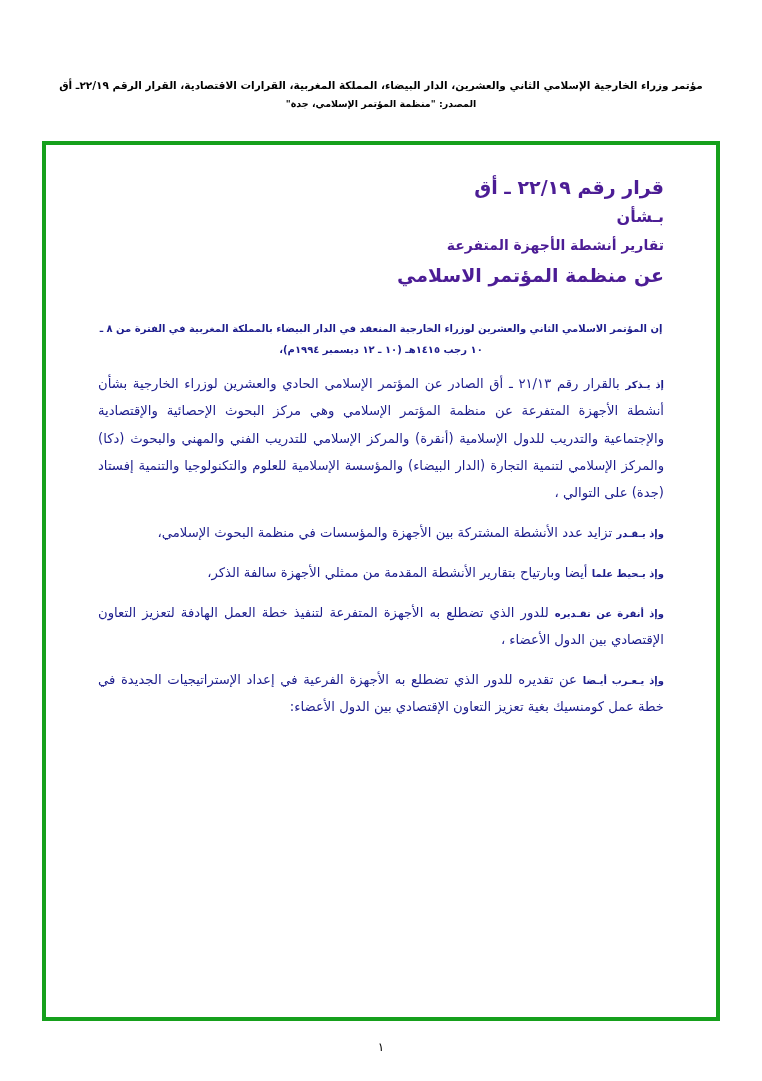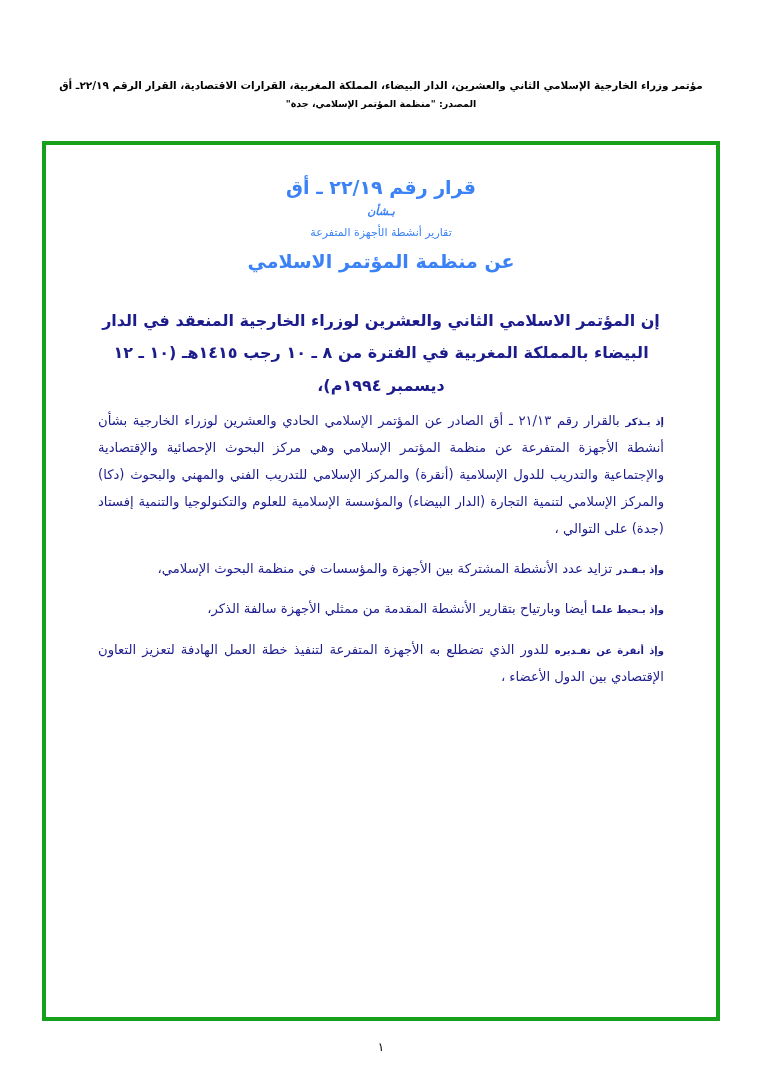--- a/index.html
+++ b/index.html
@@ -49,40 +49,39 @@
     height: 880px;
     border: 4px solid #16a01c;
     box-sizing: border-box;
     background: #fff;
   }
   .frame-inner {
     padding: 28px 52px 20px 52px;
     direction: rtl;
   }
   .title-block {
-    text-align: center;
-    color: #3b82f6;
+    text-align: right;
+    color: #4c1d95;
     font-family: "DejaVu Sans", sans-serif;
   }
   .title-block .t1 {
     font-size: 19px;
     font-weight: bold;
     line-height: 1.55;
     letter-spacing: 1px;
   }
   .title-block .t2 {
-    font-size: 11px;
+    font-size: 16px;
     font-weight: bold;
     line-height: 1.9;
     letter-spacing: 2px;
-    font-style: italic;
   }
   .title-block .t3 {
-    font-size: 11px;
-    font-weight: normal;
+    font-size: 14px;
+    font-weight: bold;
     line-height: 1.75;
     letter-spacing: 0.5px;
   }
   .title-block .t4 {
     font-size: 19px;
     font-weight: bold;
     line-height: 1.9;
     letter-spacing: 0.5px;
   }
   .body-block {
@@ -101,23 +100,23 @@
   .para.last-center {
     text-align: justify;
   }
   .lead {
     font-weight: bold;
     font-size: 10px;
   }
   .intro {
     font-weight: bold;
     text-align: center;
-    font-size: 16px;
+    font-size: 10px;
     line-height: 2.05;
-    margin-bottom: 4px;
+    margin-bottom: 10px;
   }
   .pagenum {
     position: absolute;
     top: 1040px;
     left: 0;
     right: 0;
     text-align: center;
     font-size: 12px;
     color: #000;
     font-family: "DejaVu Sans", sans-serif;
@@ -157,20 +156,23 @@
 
 
         <div class="para">
           <span class="lead">وإذ يـحيط علما</span><span> أيضا وبارتياح بتقارير الأنشطة المقدمة من ممثلي الأجهزة سالفة الذكر،</span>
         </div>
 
         <div class="para">
           <span class="lead">وإذ أنقرة عن تقـديره</span><span> للدور الذي تضطلع به الأجهزة المتفرعة لتنفيذ خطة العمل الهادفة لتعزيز التعاون الإقتصادي بين الدول الأعضاء ،</span>
         </div>
 
+        <div class="para last-center">
+          <span class="lead">وإذ يـعـرب أيـضا</span><span> عن تقديره للدور الذي تضطلع به الأجهزة الفرعية في إعداد الإستراتيجيات الجديدة في خطة عمل كومنسيك بغية تعزيز التعاون الإقتصادي بين الدول الأعضاء:</span>
+        </div>
 
       </div>
     </div>
   </div>
 
   <div class="pagenum">١</div>
 
 </div>
 
 </body></html>

